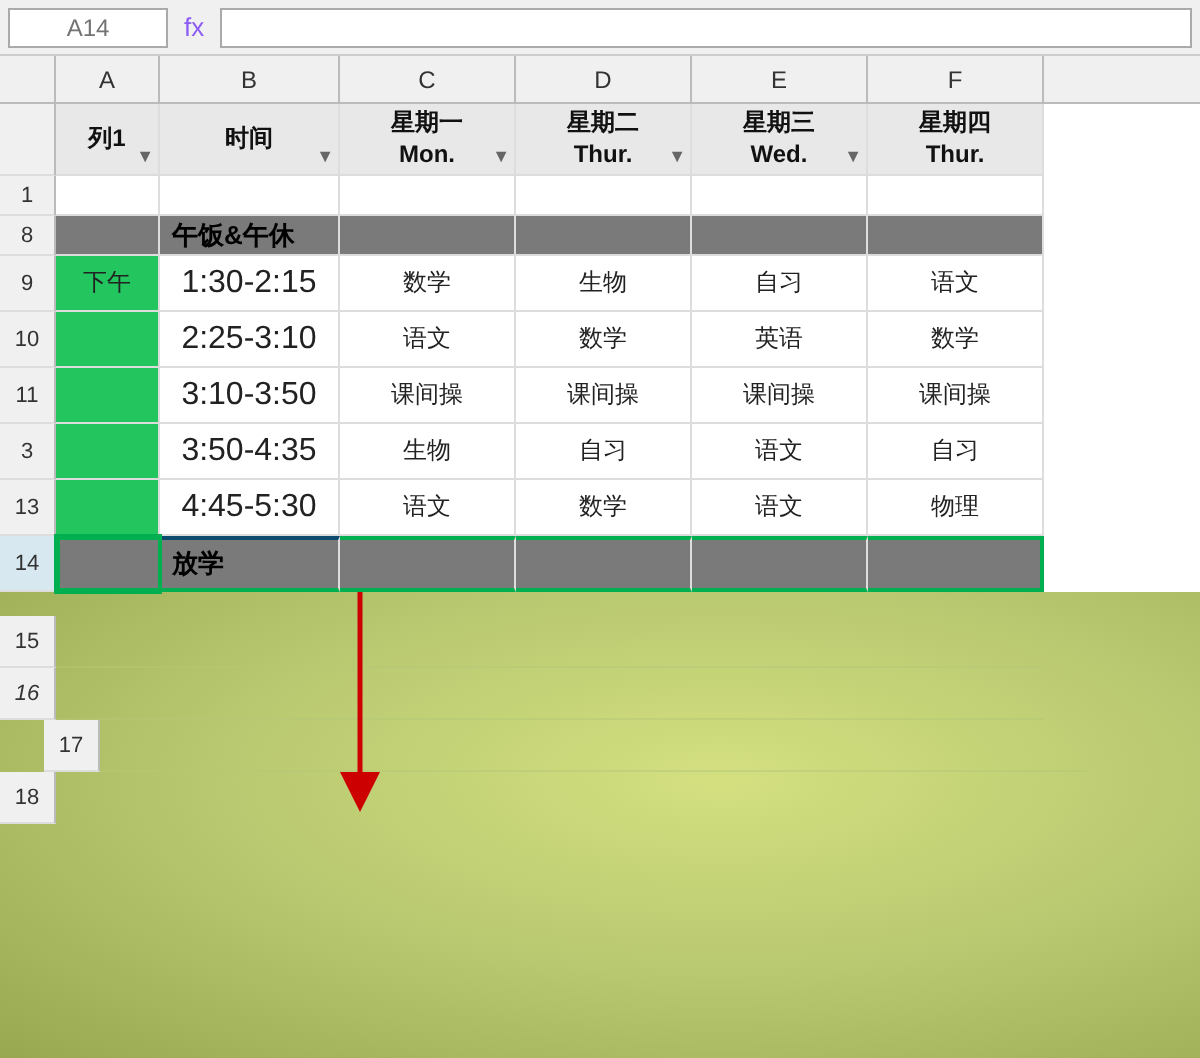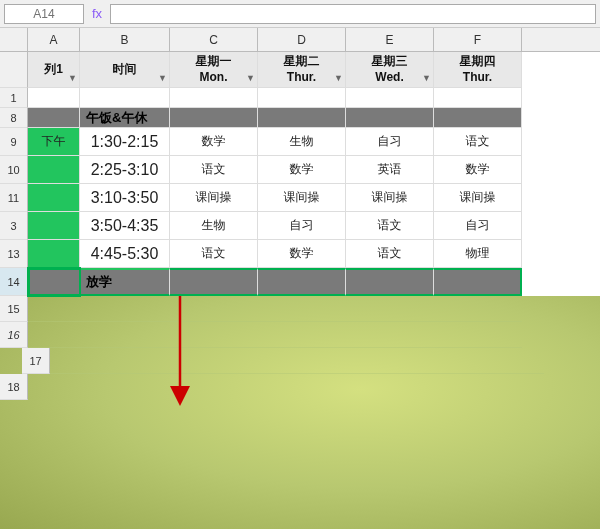--- a/index.html
+++ b/index.html
@@ -389,32 +389,32 @@
       <div class="cell w-col-f data-cell">
         <span>物理</span>
       </div>
     </div>
 
     <div class="spreadsheet-row h-row-14">
       <div class="row-header selected">
           <span>14</span>
         </div>
       <div class="cell w-col-a merged-dark selected-border" style="border-top:2px solid #00b050; border-left:2px solid #00b050; border-bottom:2px solid #00b050;"></div>
-      <div class="cell w-col-b merged-dark" style="justify-content:flex-start; padding-left:6px; border-top:2px solid #22c55e; border-bottom:2px solid #00b050;text-align:right;">
+      <div class="cell w-col-b merged-dark" style="justify-content:flex-start; padding-left:6px; border-top:2px solid #0c4a6e; border-bottom:2px solid #00b050;text-align:right;">
         <span>放学</span>
       </div>
       <div class="cell w-col-c merged-dark" style="border-top:2px solid #00b050; border-bottom:2px solid #00b050;"></div>
       <div class="cell w-col-d merged-dark" style="border-top:2px solid #00b050; border-bottom:2px solid #00b050;"></div>
       <div class="cell w-col-e merged-dark" style="border-top:2px solid #00b050; border-bottom:2px solid #00b050;"></div>
       <div class="cell w-col-f merged-dark" style="border-top:2px solid #00b050; border-right:2px solid #00b050; border-bottom:2px solid #00b050;"></div>
     </div>
 
     <div class="bottom-area" style="position:relative; display:flex; flex-direction:column;">
 
-      <div style="display:flex; flex-direction:column; position:absolute; left:0; top:0; bottom:0;">
+      <div style="display:flex; flex-direction:column; position:absolute; left:0; top:12px; bottom:0;">
         <div style="display:flex; height:26px;">
           <div class="row-header" style="background:#f0f0f0; border-bottom:1px solid #ddd;">
               <span>15</span>
             </div>
           <div style="width:494px; border-bottom:1px solid rgba(180,200,120,0.5);"></div>
         </div>
         <div style="display:flex; height:26px;font-style:italic;">
           <div class="row-header" style="background:#f0f0f0; border-bottom:1px solid #ddd;">
               <span>16</span>
             </div>

